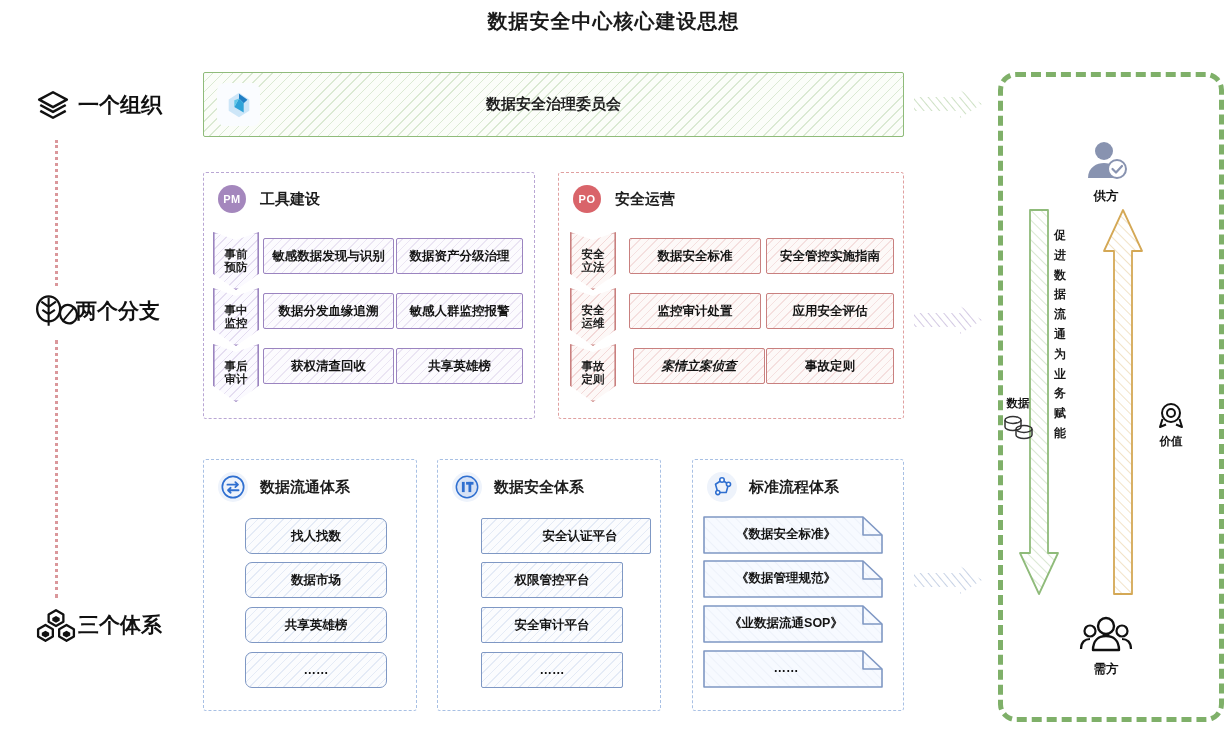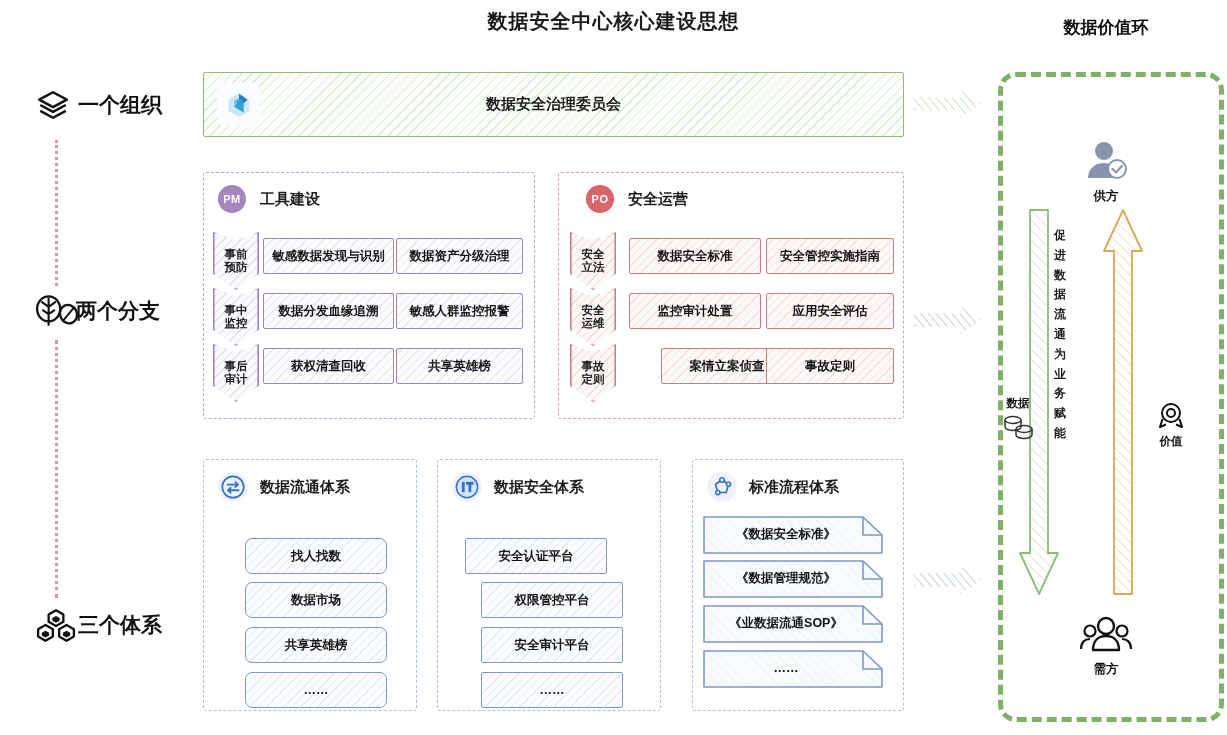--- a/index.html
+++ b/index.html
@@ -51,21 +51,21 @@
   .panel.red{border:1.6px dashed #e0a0a0;}
   .panel.blue{border:1.6px dashed #a8c0e4;}
 
   .panel-head{position:absolute;left:14px;top:12px;display:flex;align-items:center;gap:14px;}
   .badge{
     width:28px;height:28px;border-radius:50%;
     display:flex;align-items:center;justify-content:center;
     font-size:11px;font-weight:700;color:#fff;letter-spacing:.5px;
   }
   .badge.pm{background:#a487bd;}
-  .badge.po{background:#d9646a;margin-left:13px;}
+  .badge.po{background:#d9646a;}
   .panel-title{font-size:15px;font-weight:700;color:#1d1d1d;white-space:nowrap;}
 
   
   .tile{
     width:30px;height:30px;border-radius:50%;
     display:flex;align-items:center;justify-content:center;
     background:#eef3fb;
   }
 
   
@@ -117,21 +117,20 @@
         rgba(200,90,90,0) 1px 6px),
       #fdf9f8;
   }
   .ibox.blue{
     border:1.6px solid #7f98c4;
     background:
       repeating-linear-gradient(-45deg,
         rgba(110,145,205,.16) 0 1px,
         rgba(110,145,205,0) 1px 6px),
       #fbfcfe;
-    margin-top: 20px;
   }
   .ibox.round{border-radius:7px;}
   .doc-wrap{position:absolute;height:36px;}
   .doc-wrap svg{position:absolute;left:0;top:0;}
   .doc-wrap .doc-label{
     position:absolute;inset:0;display:flex;align-items:center;justify-content:center;
     font-size:12.5px;font-weight:600;color:#141414;white-space:nowrap;
     padding-right:14px;box-sizing:border-box;
   }
 
@@ -272,21 +271,21 @@
   <div class="chev red" style="left:570px;top:344px;">
     <div>
         <span>事故</span>
         <span>定则</span>
       </div>
   </div>
   <div class="ibox red" style="left:629px;top:238px;width:130px;">数据安全标准</div>
   <div class="ibox red" style="left:766px;top:238px;width:126px;">安全管控实施指南</div>
   <div class="ibox red" style="left:629px;top:293px;width:130px;">监控审计处置</div>
   <div class="ibox red" style="left:766px;top:293px;width:126px;">应用安全评估</div>
-  <div class="ibox red" style="left:661px;top:348px;width:130px;">案情立案侦查</div>
+  <div class="ibox red" style="left:633px;top:348px;width:130px;font-style:italic;">案情立案侦查</div>
   <div class="ibox red" style="left:766px;top:348px;width:126px;">事故定则</div>
 
   <div class="panel blue" style="left:203px;top:459px;width:212px;height:250px;">
     <div class="panel-head" style="gap:12px;">
       <span class="tile">
         <svg viewBox="0 0 28 28" width="26" height="26">
           <circle cx="14" cy="14" r="11.5" fill="none" stroke="#2f6fd0" stroke-width="1.8"></circle>
           <path d="M8 11.5 H19 M16.5 8.8 L19.4 11.5 L16.5 14.2" fill="none" stroke="#2f6fd0" stroke-width="1.9" stroke-linecap="round" stroke-linejoin="round"></path>
           <path d="M20 17.5 H9 M11.5 14.8 L8.6 17.5 L11.5 20.2" fill="none" stroke="#2f6fd0" stroke-width="1.9" stroke-linecap="round" stroke-linejoin="round"></path>
         </svg>
@@ -306,21 +305,21 @@
           <circle cx="14" cy="14" r="11.5" fill="#2f6fd0" opacity=".12"></circle>
           <circle cx="14" cy="14" r="11.5" fill="none" stroke="#2f6fd0" stroke-width="1.6"></circle>
           <rect x="8.5" y="8.5" width="3" height="11" fill="#2f6fd0"></rect>
           <rect x="13" y="8.5" width="8" height="3" fill="#2f6fd0"></rect>
           <rect x="15.6" y="8.5" width="3" height="11" fill="#2f6fd0"></rect>
         </svg>
       </span>
       <span class="panel-title">数据安全体系</span>
     </div>
   </div>
-  <div class="ibox blue" style="left:465px;top:518px;width:140px;">安全认证平台</div>
+  <div class="ibox blue" style="left:481px;top:518px;width:140px;padding-left:28px;">安全认证平台</div>
   <div class="ibox blue" style="left:481px;top:562px;width:140px;">权限管控平台</div>
   <div class="ibox blue" style="left:481px;top:607px;width:140px;">安全审计平台</div>
   <div class="ibox blue" style="left:481px;top:652px;width:140px;">……</div>
 
   <div class="panel blue" style="left:692px;top:459px;width:210px;height:250px;">
     <div class="panel-head" style="gap:12px;">
       <span class="tile">
         <svg viewBox="0 0 28 28" width="26" height="26">
           <path d="M14 6.5 L21 11 L18.5 20 L9.5 20 L7 11 Z" fill="none" stroke="#2f6fd0" stroke-width="1.7" stroke-linejoin="round"></path>
           <circle cx="14" cy="6.5" r="2.4" fill="#fff" stroke="#2f6fd0" stroke-width="1.7"></circle>
@@ -398,21 +397,20 @@
       <defs>
         <pattern id="pb" width="6" height="6" patternTransform="rotate(-40)" patternUnits="userSpaceOnUse">
           <line x1="0" y1="0" x2="0" y2="6" stroke="#7f98c4" stroke-width="1.6" opacity=".55"></line>
         </pattern>
       </defs>
       <path d="M2 9 H48 V2 L70 16 L48 30 V23 H2 Z" fill="url(#pb)"></path>
     </svg>
   </div>
 
   <div class="loop"></div>
-  <div class="loop-title" style="left:998px;">数据价值环</div>
 
   <div class="party" style="left:998px;top:140px;">
     <span>
       <svg width="52" height="42" viewBox="0 0 52 42">
         <circle cx="24" cy="11" r="9" fill="#8893b0"></circle>
         <path d="M8 38 C8 27 17 23 24 23 C31 23 40 27 40 38 Z" fill="#8893b0"></path>
         <circle cx="37" cy="29" r="9" fill="#fff" stroke="#8893b0" stroke-width="2"></circle>
         <path d="M32.5 29 L36 32.5 L42 26" fill="none" stroke="#8893b0" stroke-width="2.2" stroke-linecap="round" stroke-linejoin="round"></path>
       </svg>
     </span>

